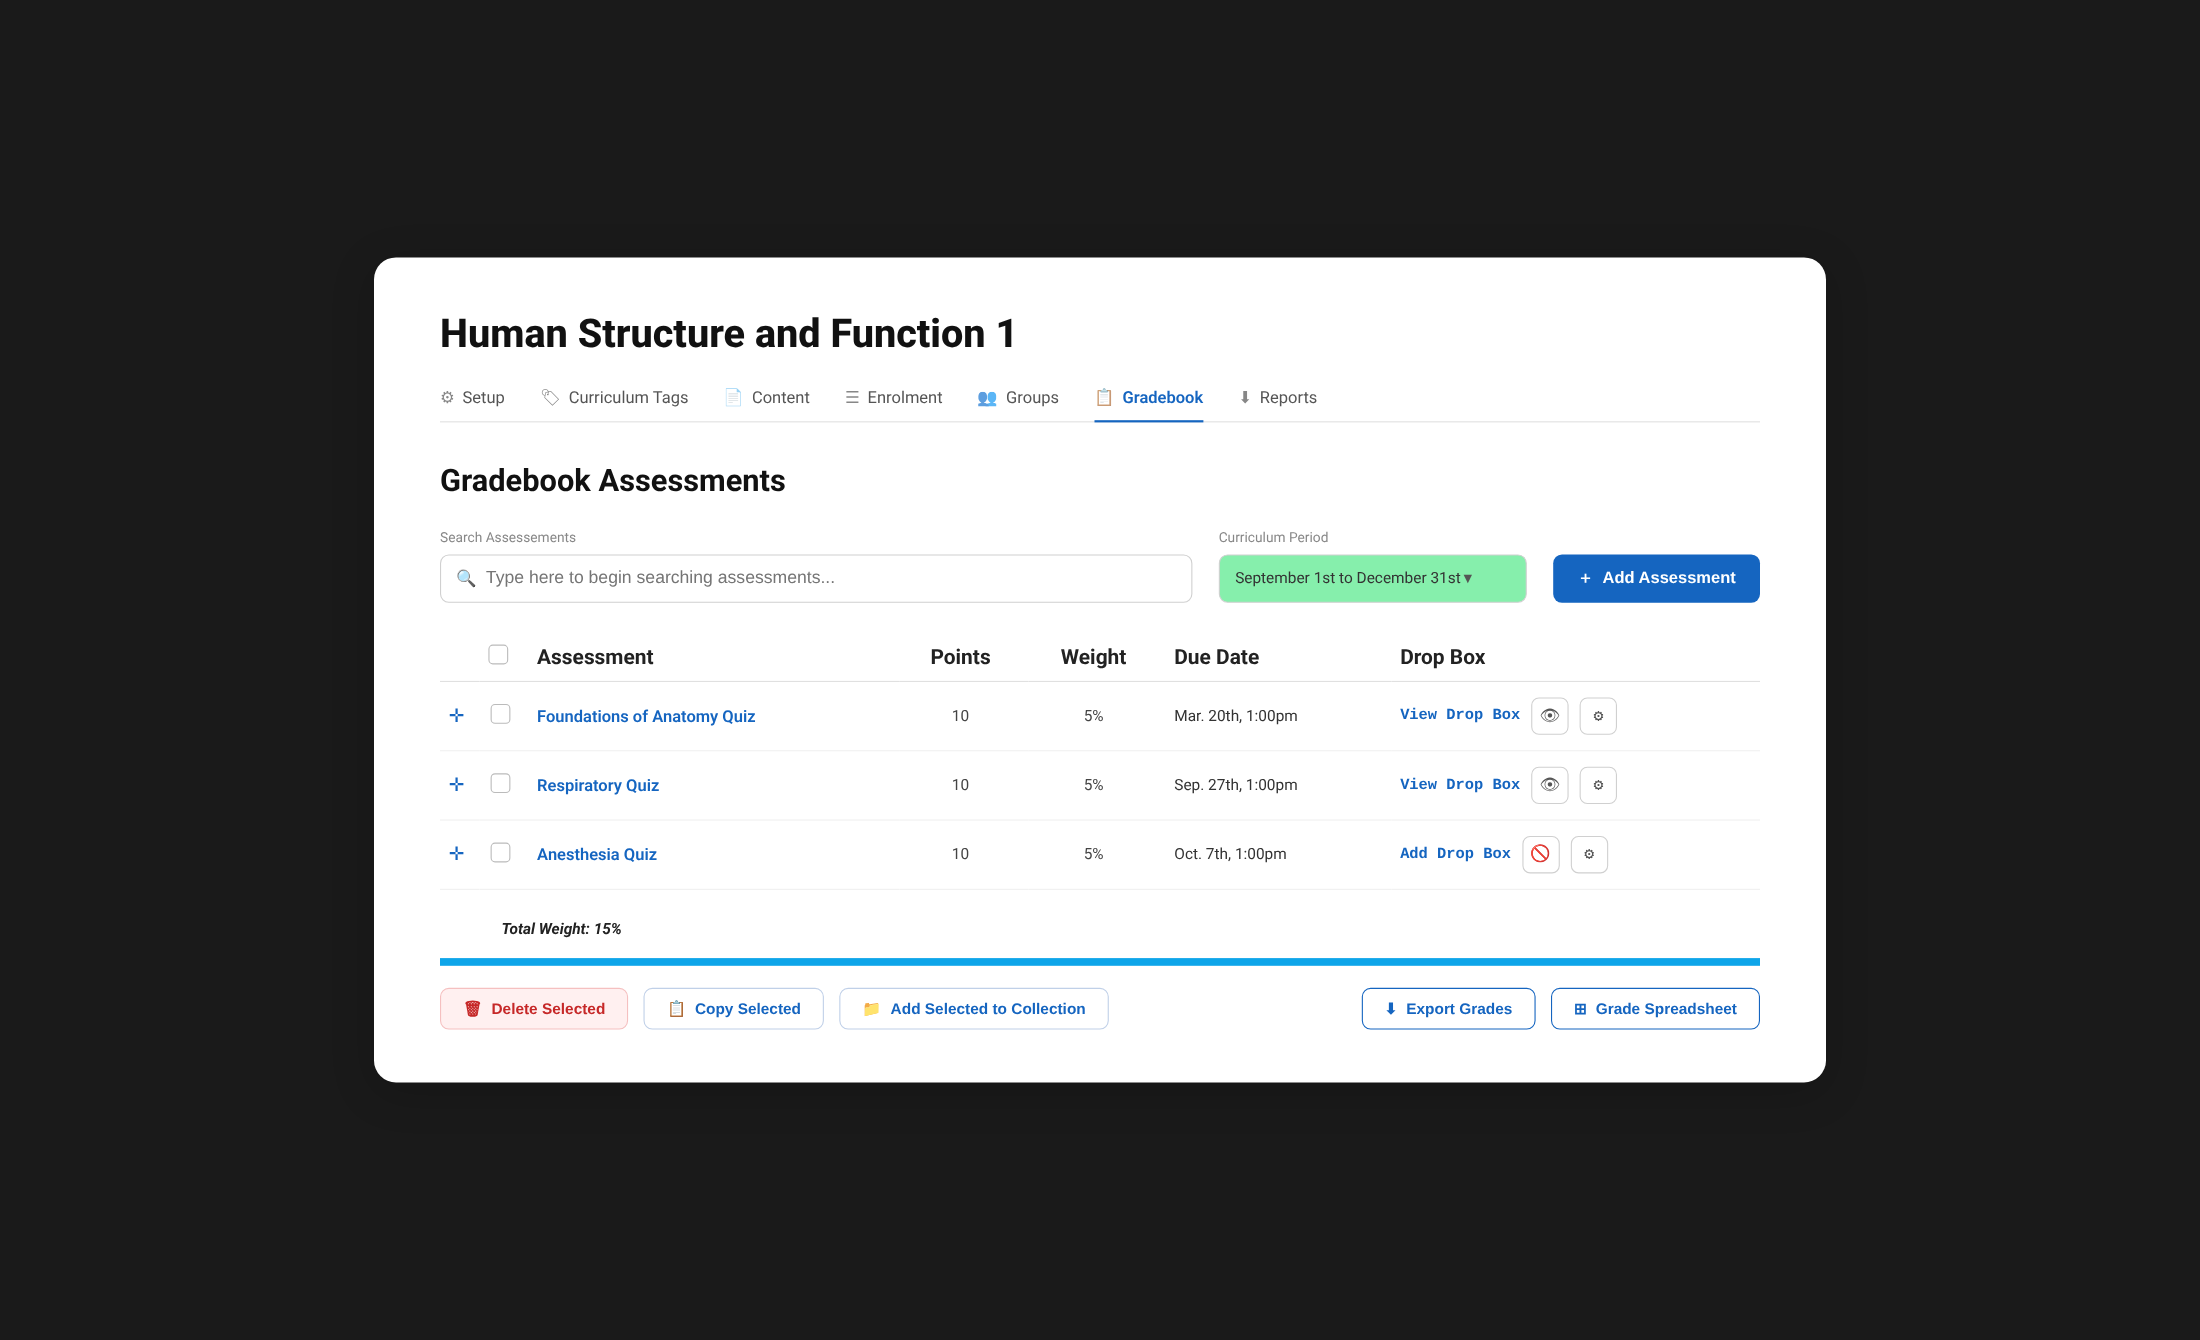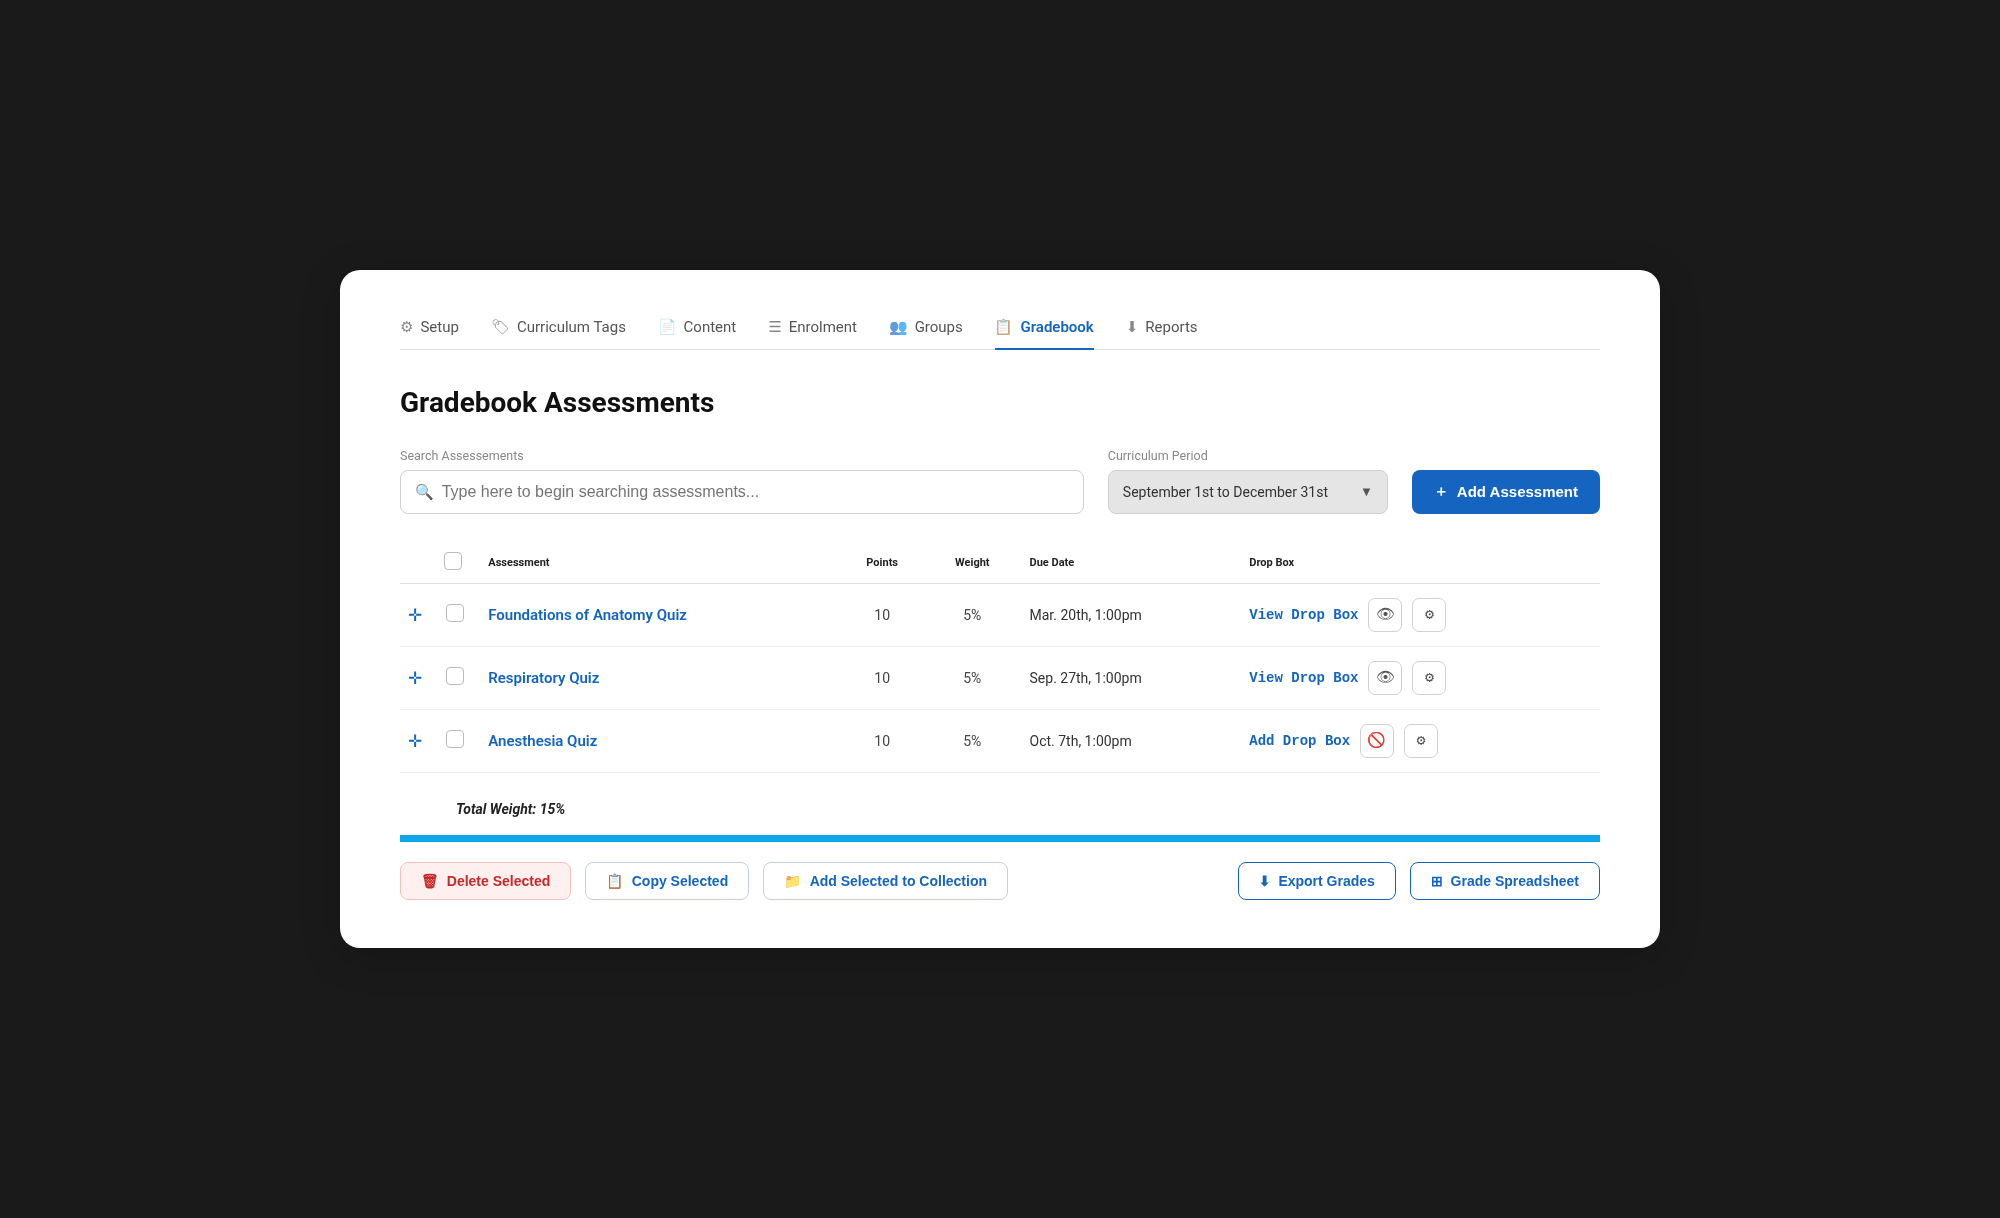--- a/index.html
+++ b/index.html
@@ -92,26 +92,25 @@
       flex: 1;
       font-size: 16px;
       color: #aaa;
       background: transparent;
     }
     .search-icon { color: #aaa; margin-right: 8px; font-size: 15px; }
     .period-group { min-width: 280px; }
     .period-select {
       display: flex;
       align-items: center;
-      justify-content: space-between;
       border: 1.5px solid #d0d0d0;
       border-radius: 8px;
       padding: 0 14px;
       height: 44px;
-      background: #e5e5e5;
+      background: #86efac;
       cursor: pointer;
       font-size: 14px;
       color: #333;
     }
     .period-select .chevron { color: #555; font-size: 13px; }
     .add-btn {
       background: #1565c0;
       color: #fff;
       border: none;
       border-radius: 8px;
@@ -129,21 +128,21 @@
     .assessment-table {
       width: 100%;
       border-collapse: collapse;
       margin-bottom: 18px;
     }
     .assessment-table thead tr {
       border-bottom: 1.5px solid #e0e0e0;
     }
     .assessment-table th {
       text-align: left;
-      font-size: 11px;
+      font-size: 19px;
       font-weight: 700;
       color: #222;
       padding: 10px 14px 10px 8px;
     }
     .assessment-table th.check-col { width: 44px; }
     .assessment-table th.drag-col { width: 36px; }
     .assessment-table th.points-col,
     .assessment-table th.weight-col { text-align: center; }
     .assessment-table td {
       padding: 14px 14px 14px 8px;
@@ -281,20 +280,21 @@
       display: flex;
       align-items: center;
       gap: 8px;
     }
   </style>
 </head>
 <body>
 
 <div class="outer-card">
 
+  <div class="page-title">Human Structure and Function 1</div>
 
   <nav class="nav-tabs">
     <a class="nav-tab">
       <span class="tab-icon">⚙</span>
       <span>Setup</span>
     </a>
     <a class="nav-tab">
       <span class="tab-icon">🏷</span>
       <span>Curriculum Tags</span>
     </a>

